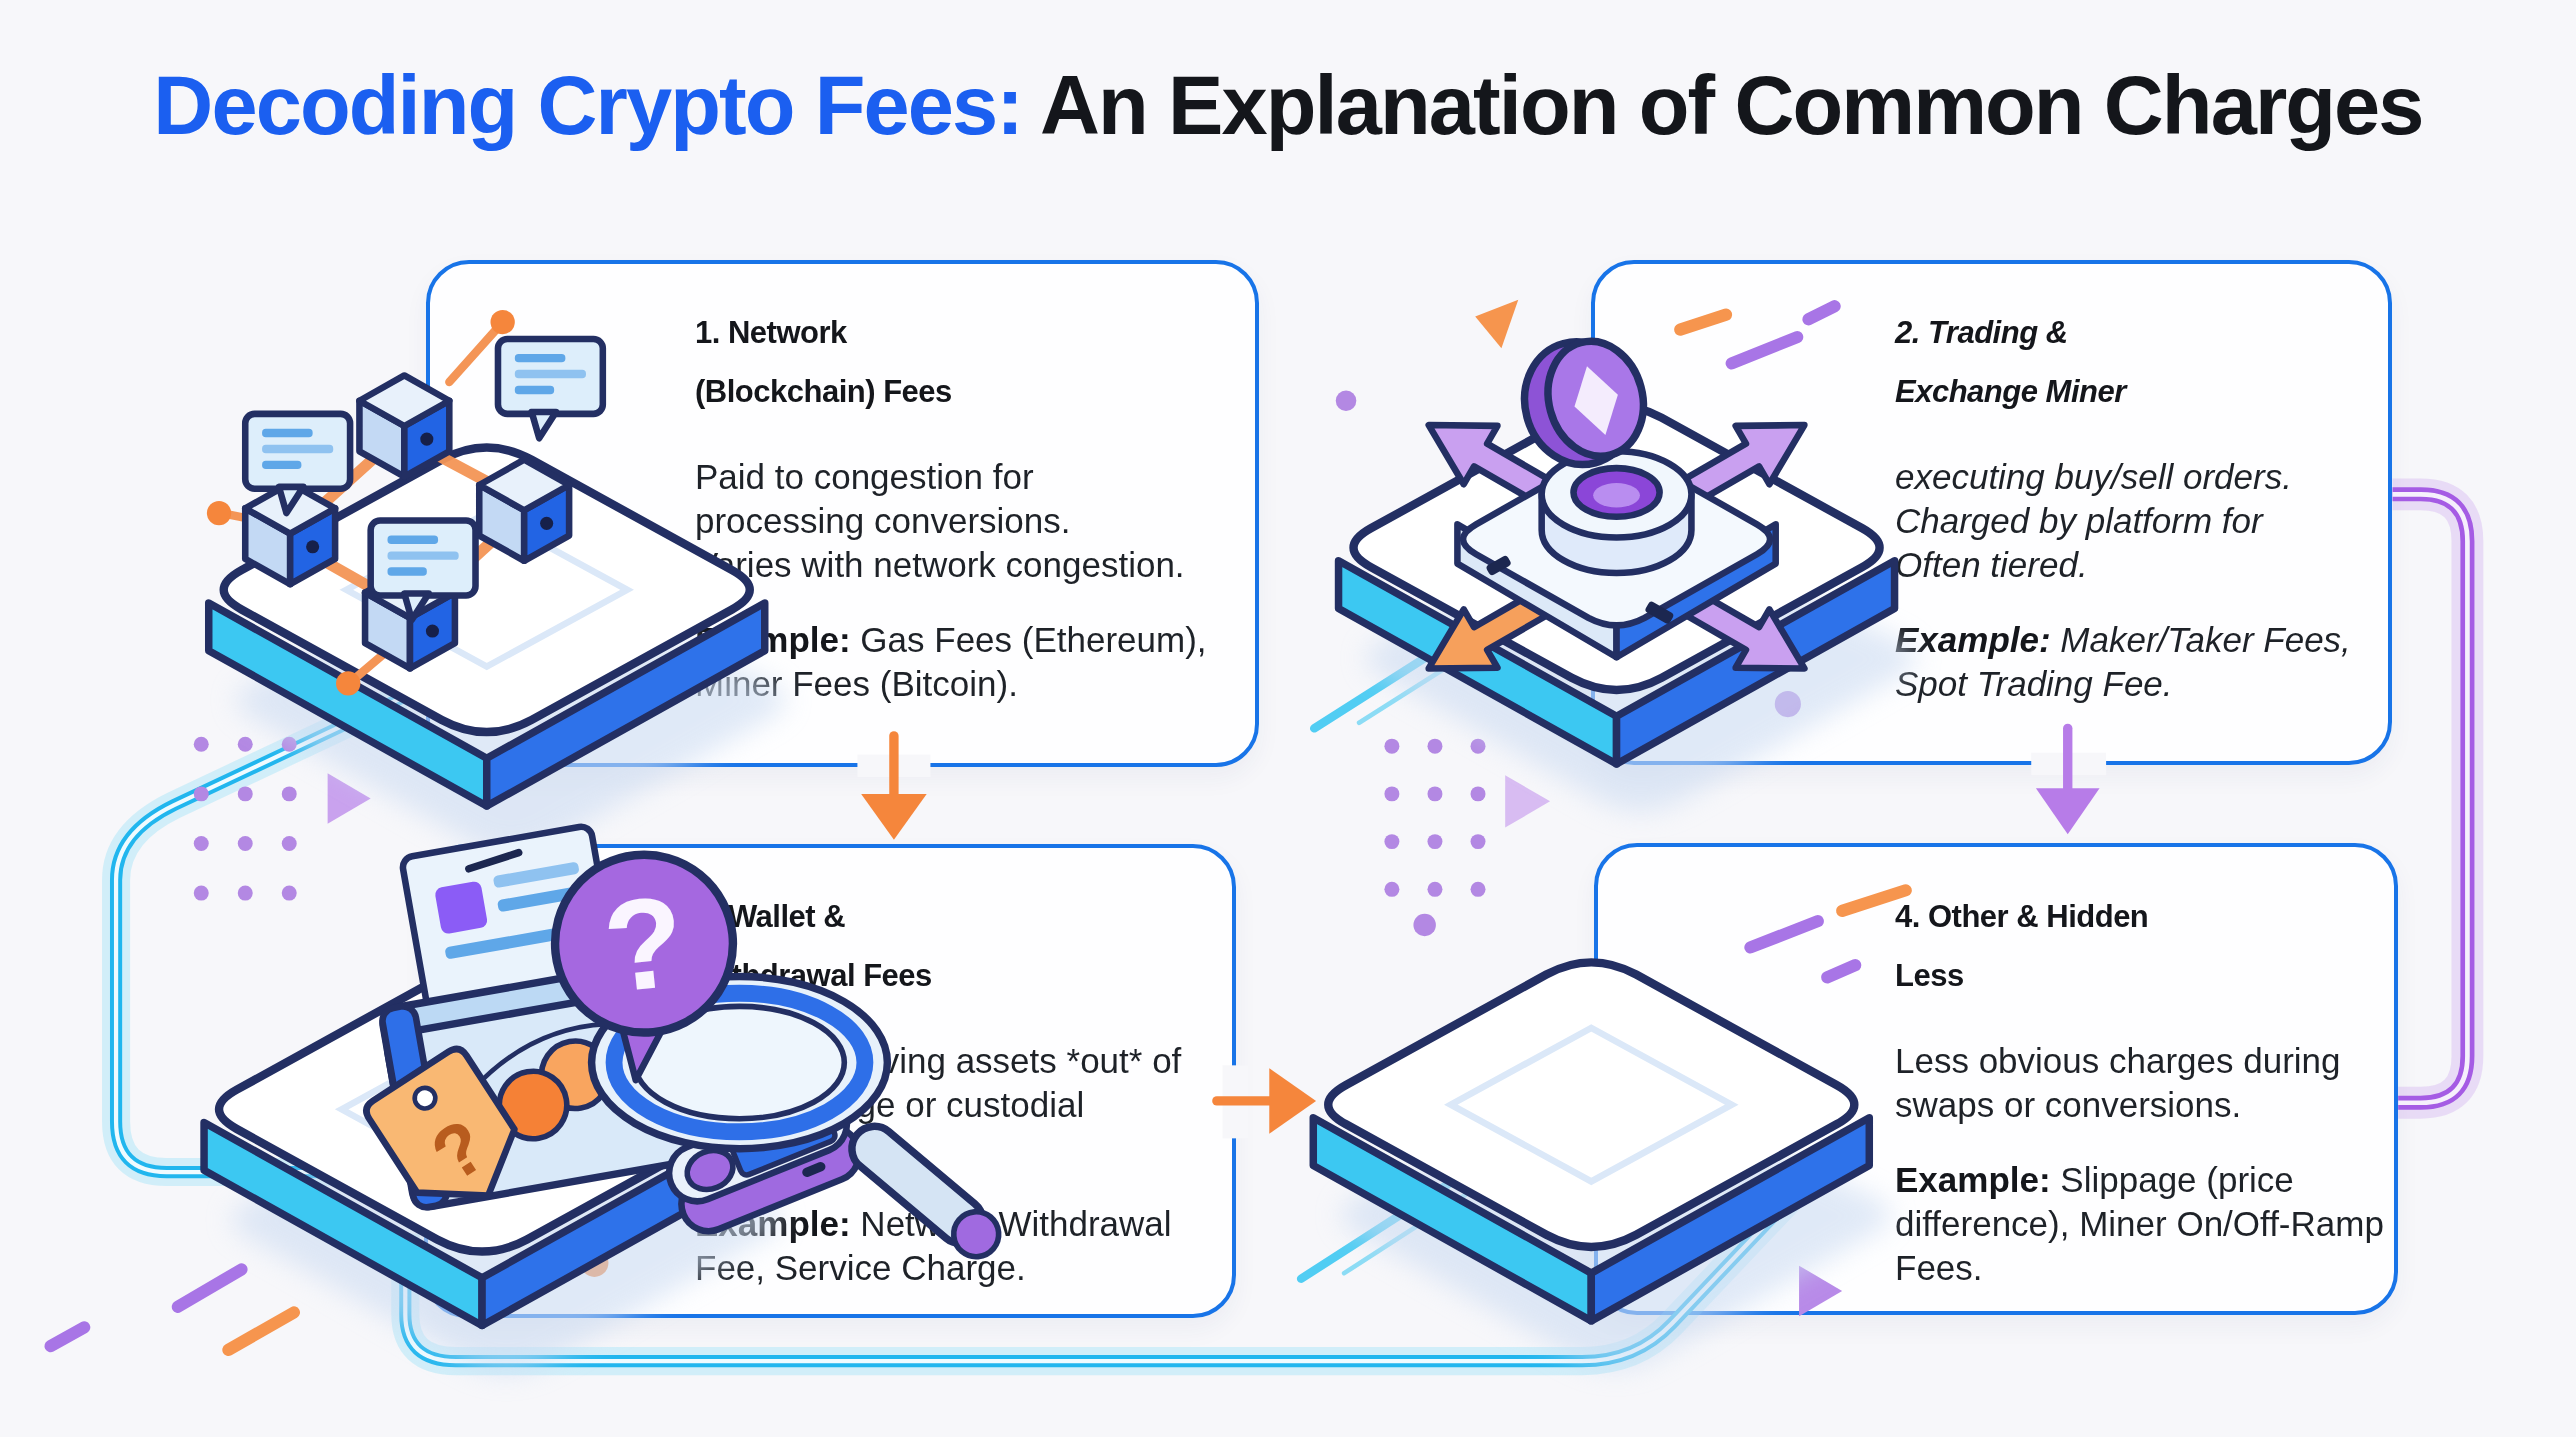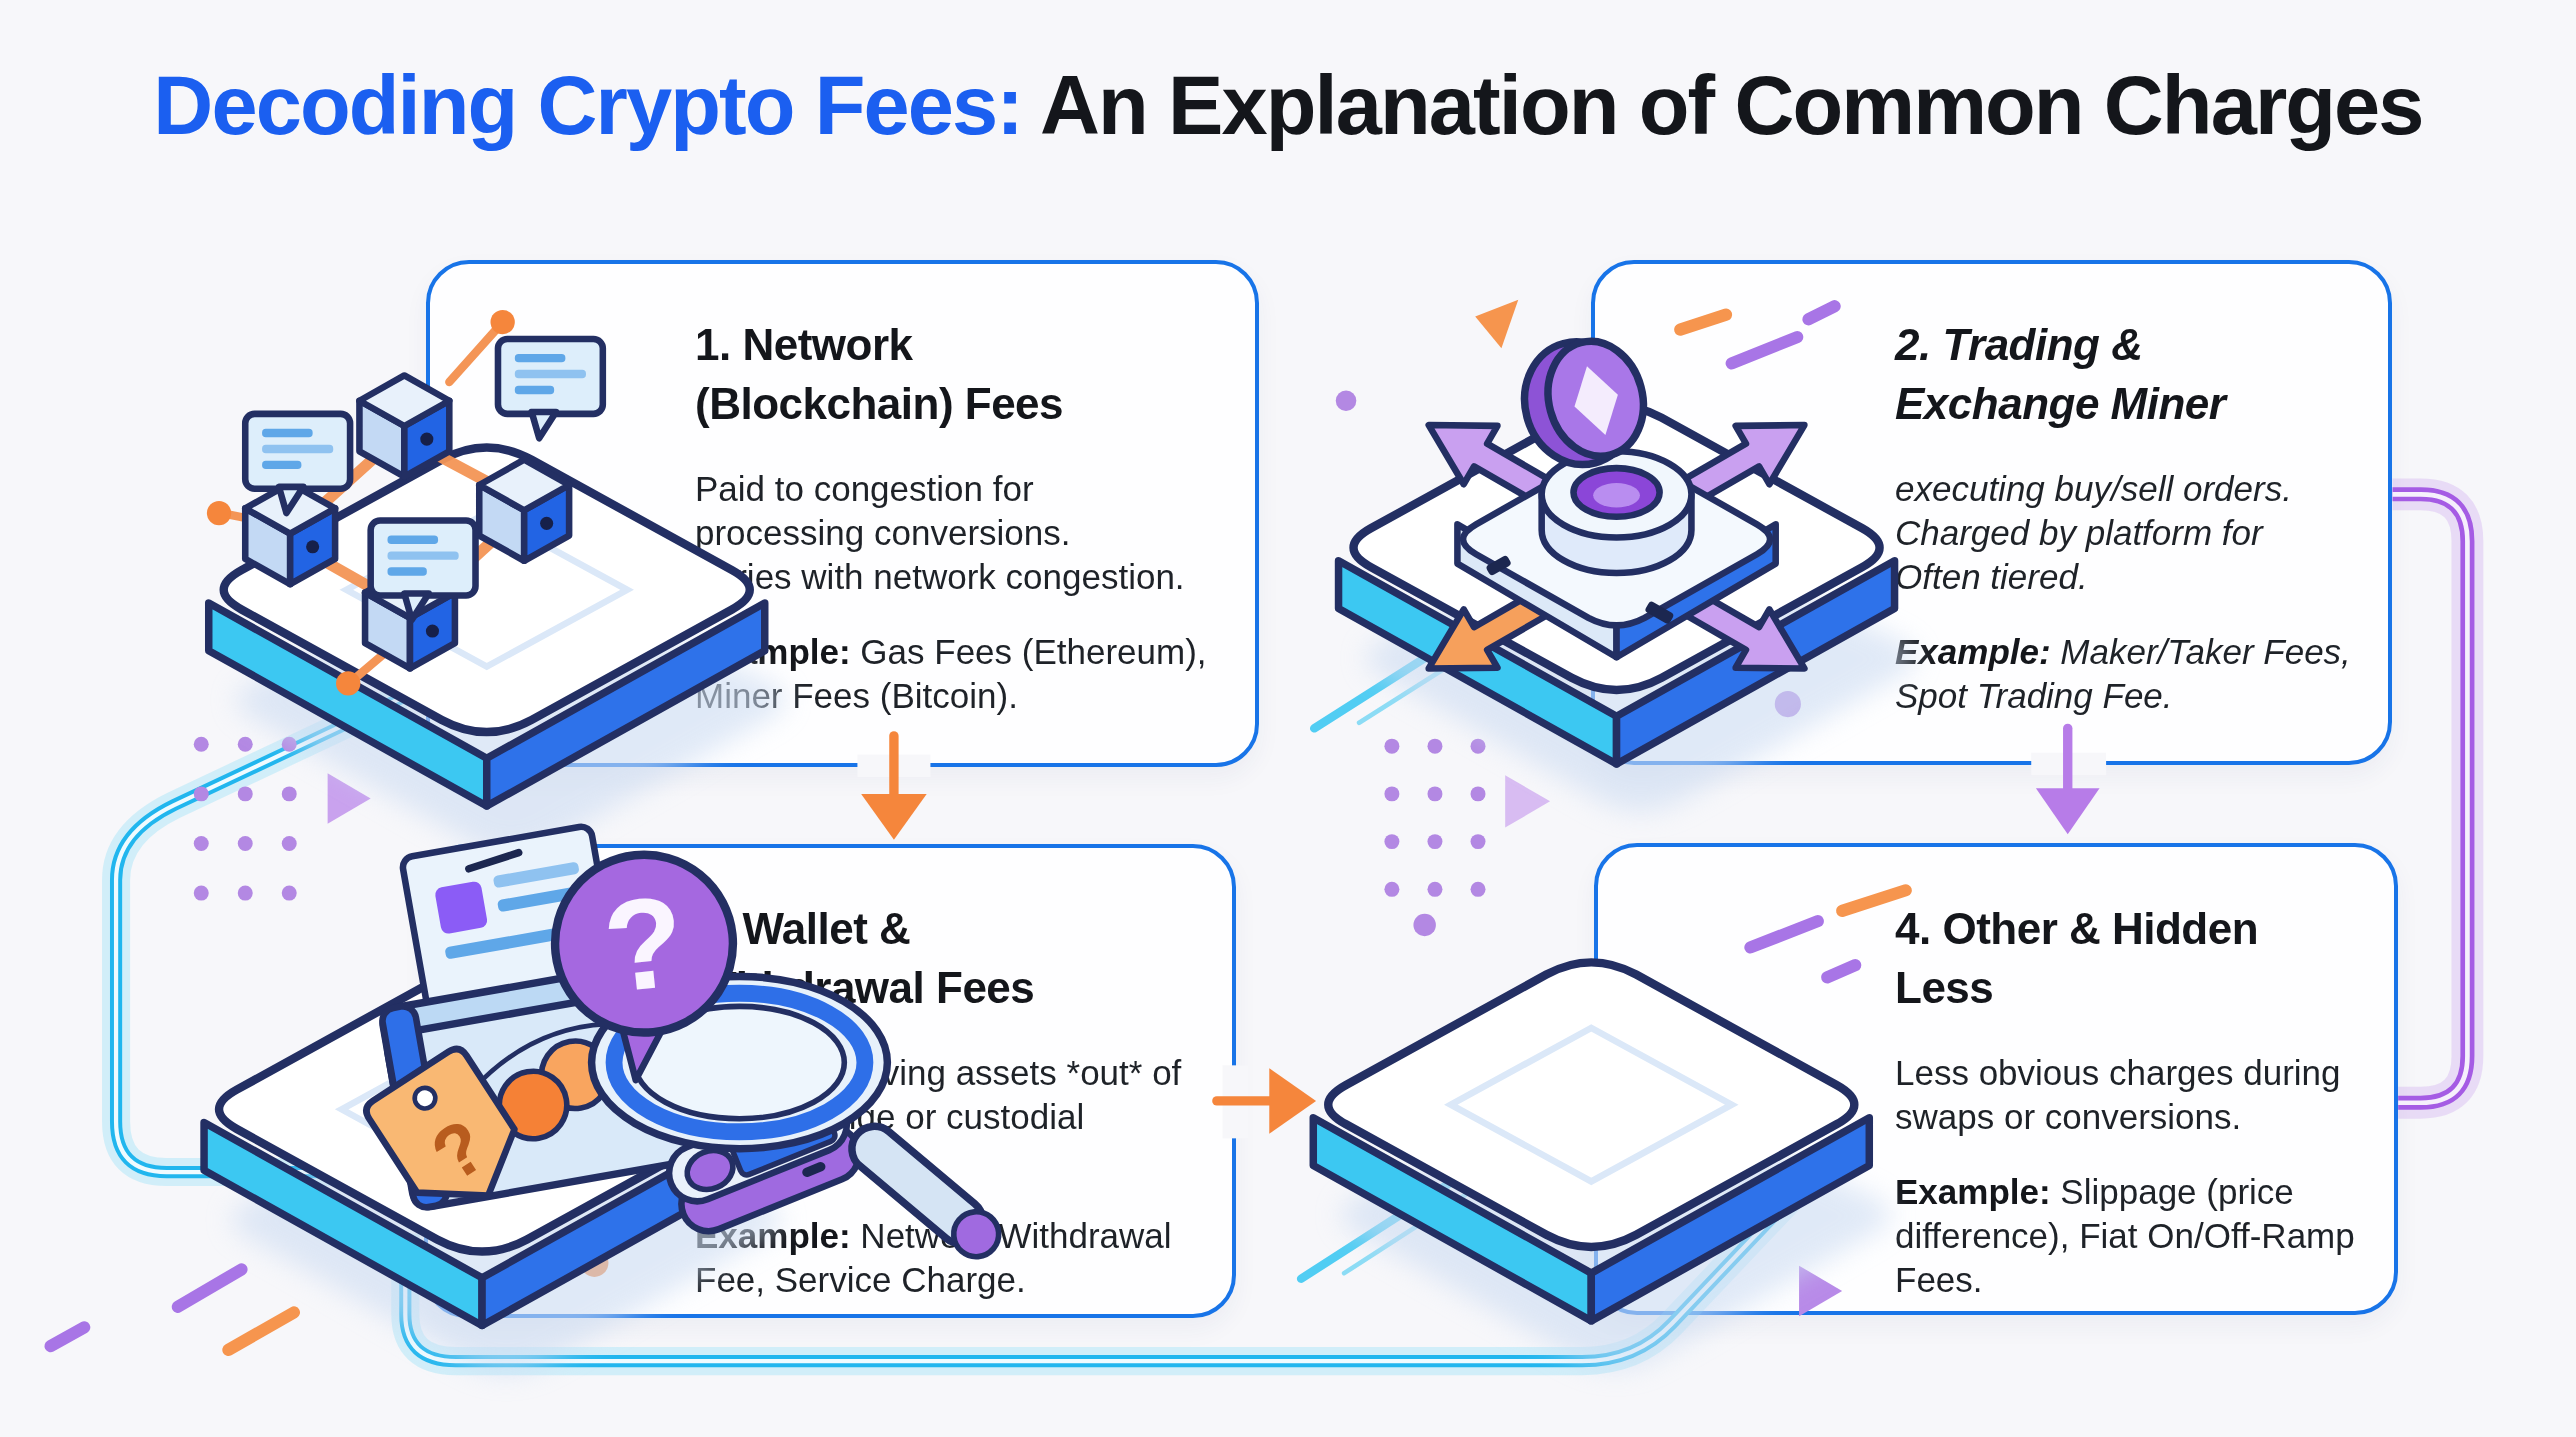--- a/index.html
+++ b/index.html
@@ -15,21 +15,21 @@
     white-space:nowrap;
   }
   #page-title .hl{color:var(--title-accent,#1b5ff0);}
   
   .card{
     position:absolute;background:#fefeff;border:4.7px solid var(--card-border,#1874e8);
     border-radius:43px;box-sizing:border-box;
     box-shadow:0 11.2px 24px rgba(30,60,120,.05);
   }
   .ctext{position:absolute;}
-  .c-title{margin:12px 0 34px 0;font-size:44px;line-height:59px;font-weight:700;
+  .c-title{margin:0 0 34px 0;font-size:31px;line-height:59px;font-weight:700;
     letter-spacing:-0.5px;color:var(--heading-text,#14161b);}
   .c-body{font-size:35px;line-height:44px;color:var(--body-text,#1e2228);}
   .c-example{margin-top:31px;font-size:35px;line-height:44px;color:var(--body-text,#1e2228);}
   .c-example b{font-weight:700;color:var(--heading-text,#14161b);}
   .line{white-space:nowrap;}
   
   #art{position:absolute;left:0;top:0;width:2576px;height:1438px;pointer-events:none;}
   .nstroke,.nstroke5,.nstroke6,.nstroke8,.nstroke9{stroke:var(--outline-navy,#232f63);stroke-linejoin:round;stroke-linecap:round;}
   .nstroke{stroke-width:7;} .nstroke5{stroke-width:5;} .nstroke6{stroke-width:6;}
   .nstroke8{stroke-width:8;} .nstroke9{stroke-width:9;}
@@ -157,21 +157,21 @@
         <div class="line">4. Other &amp; Hidden</div>
         <div class="line">Less</div>
       </h2>
     <div class="c-body">
         <div class="line">Less obvious charges during</div>
         <div class="line">swaps or conversions.</div>
       </div>
     <div class="c-example">
       <div class="line"><b>Example:</b><span> Slippage (price</span></div>
       <div>
-          <div class="line">difference), Fiat On/Off-Ramp</div>
+          <div class="line">difference), Miner On/Off-Ramp</div>
           <div class="line">Fees.</div>
         </div>
     </div>
   </div>
 
   <svg id="art" viewBox="0 0 2752 1536">
     <defs>
       <filter id="soft" x="-60%" y="-60%" width="220%" height="220%">
           <feGaussianBlur stdDeviation="14"></feGaussianBlur>
         </filter>

